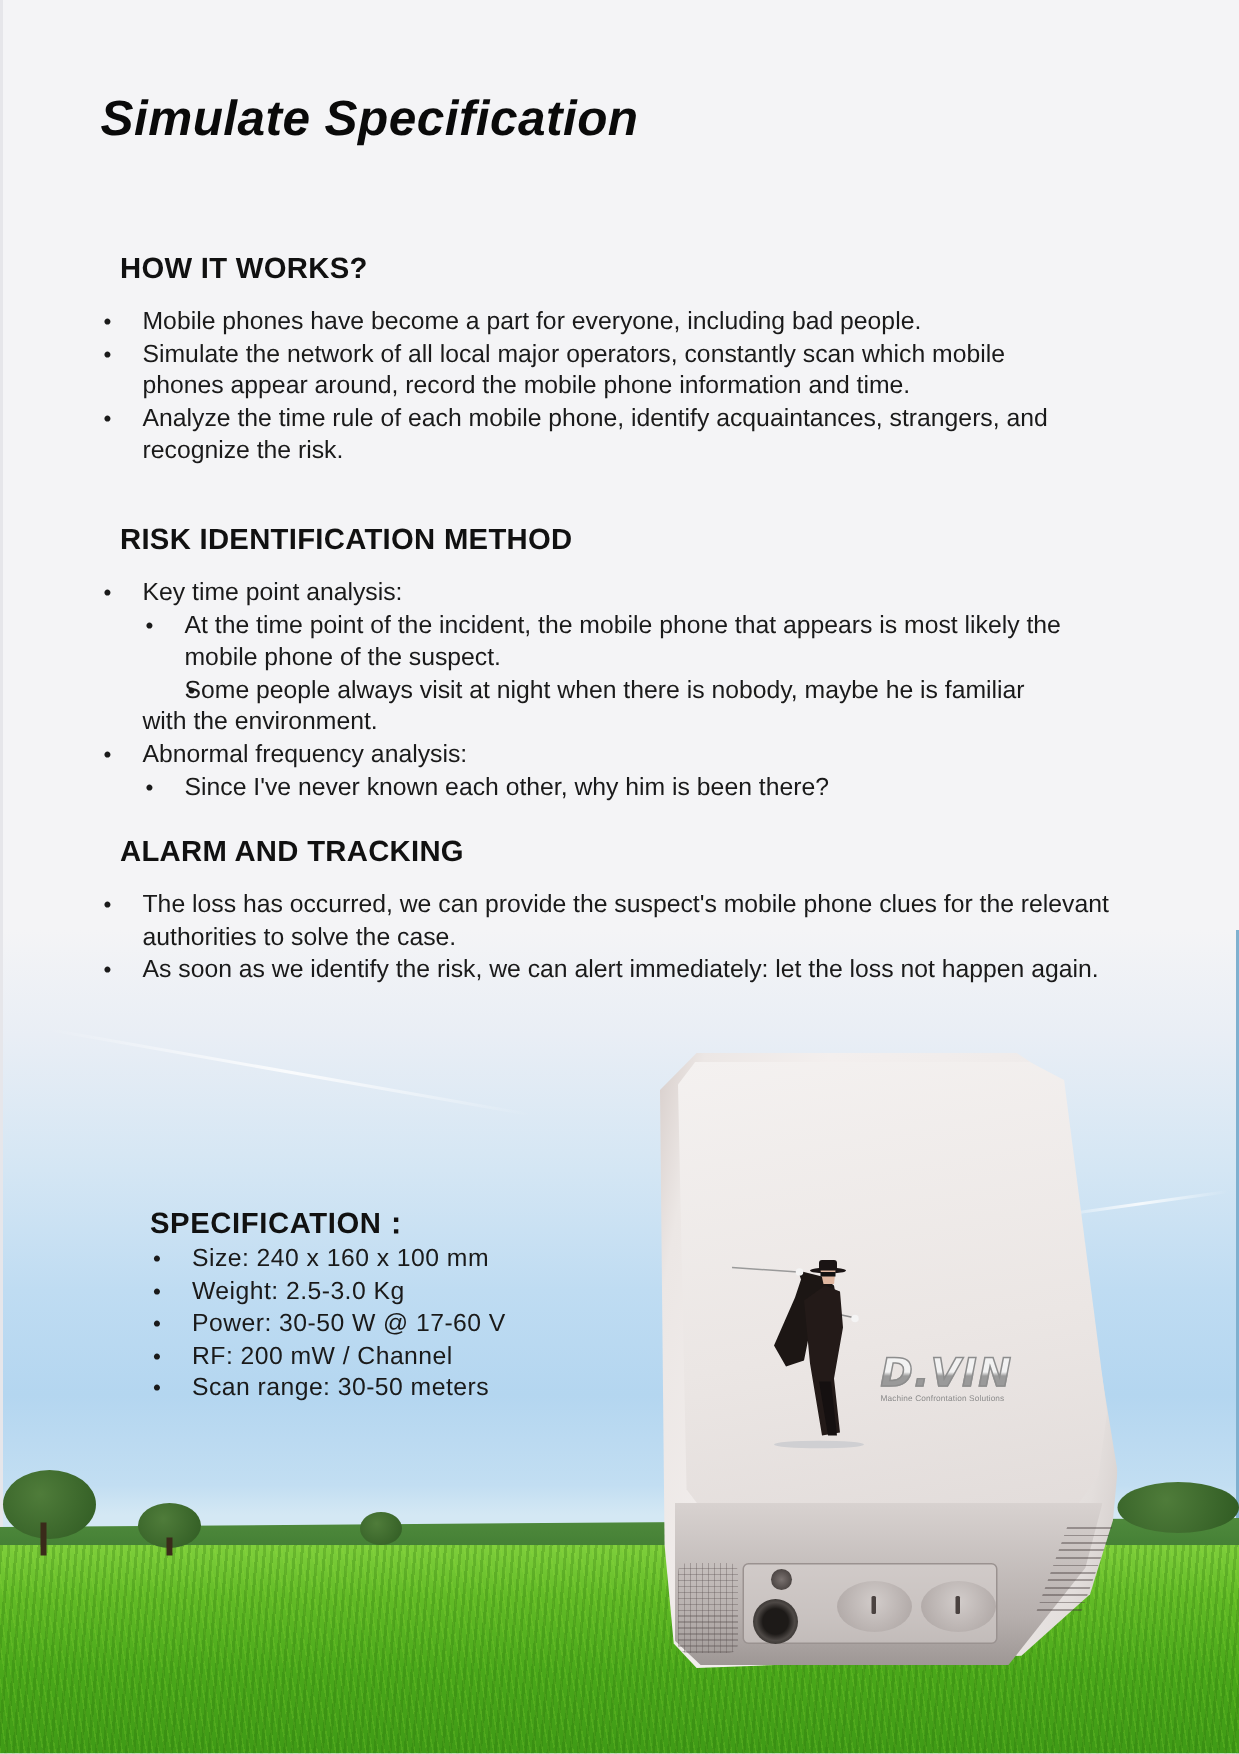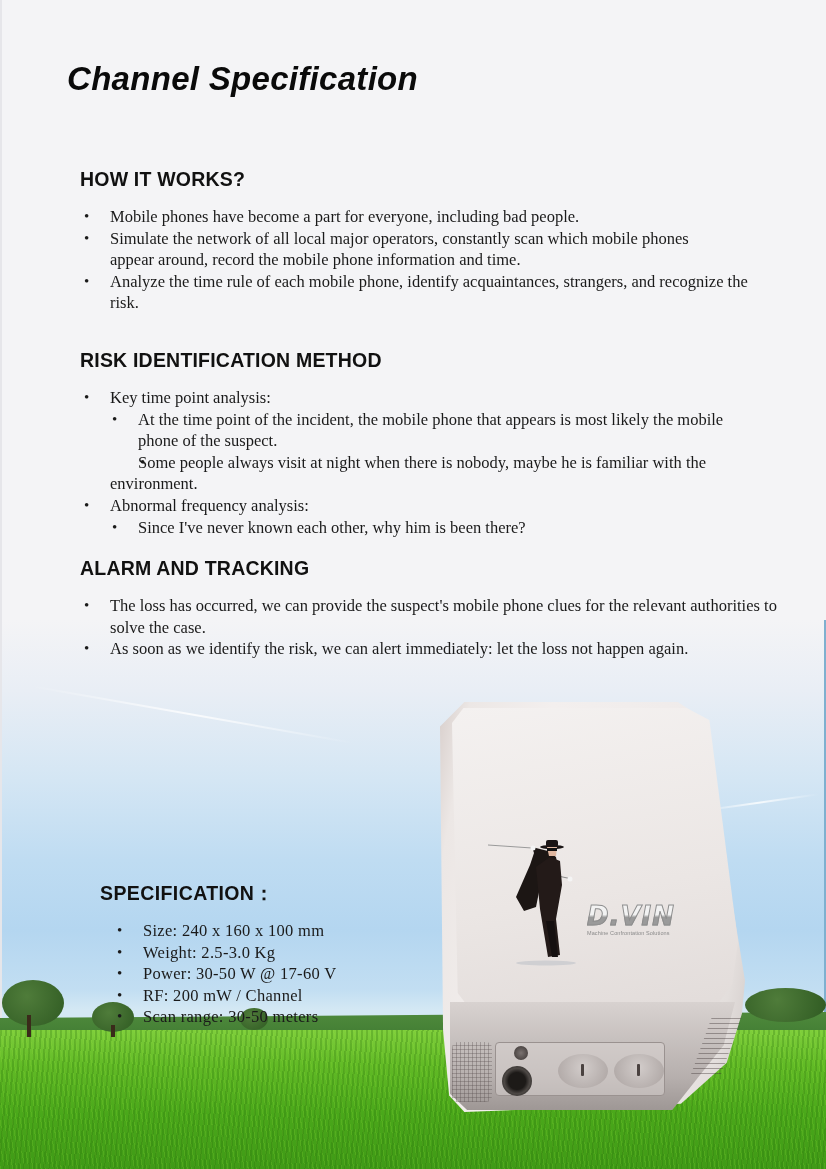--- a/index.html
+++ b/index.html
@@ -43,34 +43,34 @@
     .title {
       position: absolute; left: 67px; top: 60px;
       font-size: 33px; font-weight: 700; font-style: italic; letter-spacing: 0.3px;
       color: #0a0a0a; margin: 0;
     }
     .section { position: absolute; left: 67px; width: 700px; }
     .section h2 {
       margin: 13px; font-size: 19.5px; font-weight: 700; letter-spacing: 0.2px; color: #111;
       line-height: 24px;
     }
-    ul.bullets { list-style: none; margin: 15px; padding: 0; font-family: Liberation Serif, serif; }
+    ul.bullets { list-style: none; margin: 0; padding: 0; }
     ul.bullets li {
       position: relative; padding-left: 28px; font-size: 16.5px; line-height: 21.6px; color: #1a1a1a;
     }
     ul.bullets li::before {
       content: "\2022"; position: absolute; left: 2px; top: 0; font-size: 15px;
     }
     ul.bullets li.sub { padding-left: 56px; }
     ul.bullets li.sub::before { left: 30px; }
     ul.bullets li.sub-hang { padding-left: 28px; text-indent: 28px; }
     ul.bullets li.sub-hang::before { left: 30px; }
 
     
-    .spec { position: absolute; left: 100px; top: 881px; width: 320px; }
+    .spec { position: absolute; left: 100px; top: 804px; width: 320px; }
     .spec h2 { margin: 0 0 1px 0; font-size: 19.5px; font-weight: 700; letter-spacing: 0.4px; color: #111; line-height: 24px; }
     .spec ul.bullets li { font-size: 16.5px; line-height: 21.6px; letter-spacing: 0.3px; }
 
     
     .device { position: absolute; left: 440px; top: 702px; width: 305px; height: 410px; }
     .device-body {
       position: absolute; left: 0; top: 0; width: 305px; height: 410px;
       clip-path: polygon(8% 0%, 78% 0%, 86% 4%, 100% 68%, 99% 76%, 94% 88%, 79% 98%, 8% 100%, 3% 96%, 1% 80%, 0% 6%);
       background: linear-gradient(100deg, #d8cfcc 0%, #ece7e5 8%, #f3efee 30%, #efebea 70%, #e3dedc 90%, #cfc8c6 100%);
     }
@@ -121,21 +121,21 @@
 
 <div class="hills-far"></div>
 <div class="field"></div>
 <div class="tree" style="left:2px; top:980px; width:62px; height:46px;"></div>
 <div class="trunk" style="left:27px; top:1015px; height:22px;"></div>
 <div class="tree" style="left:92px; top:1002px; width:42px; height:30px;"></div>
 <div class="trunk" style="left:111px; top:1025px; height:12px;"></div>
 <div class="tree" style="left:240px; top:1008px; width:28px; height:22px;"></div>
 <div class="tree" style="left:745px; top:988px; width:81px; height:34px;"></div>
 
-<h1 class="title">Channel Specification</h1>
+<h1 class="title">Simulate Specification</h1>
 
 <div class="section" style="top:154px;">
   <h2>HOW IT WORKS?</h2>
   <ul class="bullets">
     <li style="width:660px;">Mobile phones have become a part for everyone, including bad people.</li>
     <li style="width:610px;">Simulate the network of all local major operators, constantly scan which mobile phones appear around, record the mobile phone information and time.</li>
     <li style="width:640px;">Analyze the time rule of each mobile phone, identify acquaintances, strangers, and recognize the risk.</li>
   </ul>
 </div>
 

